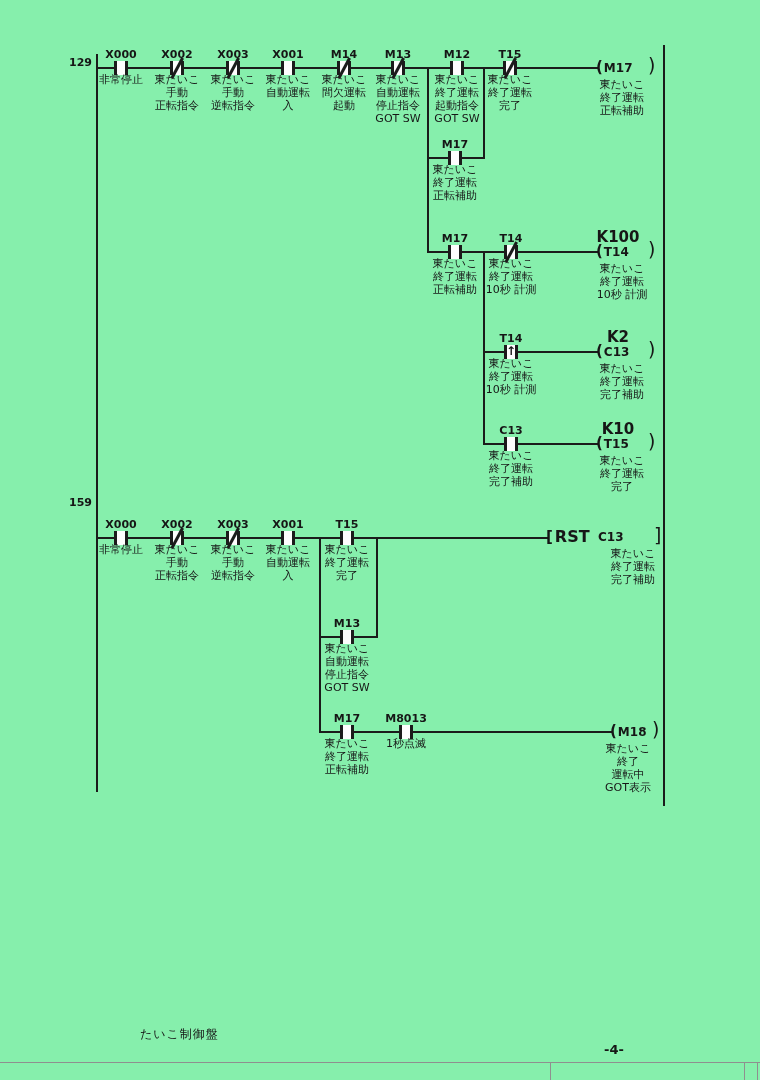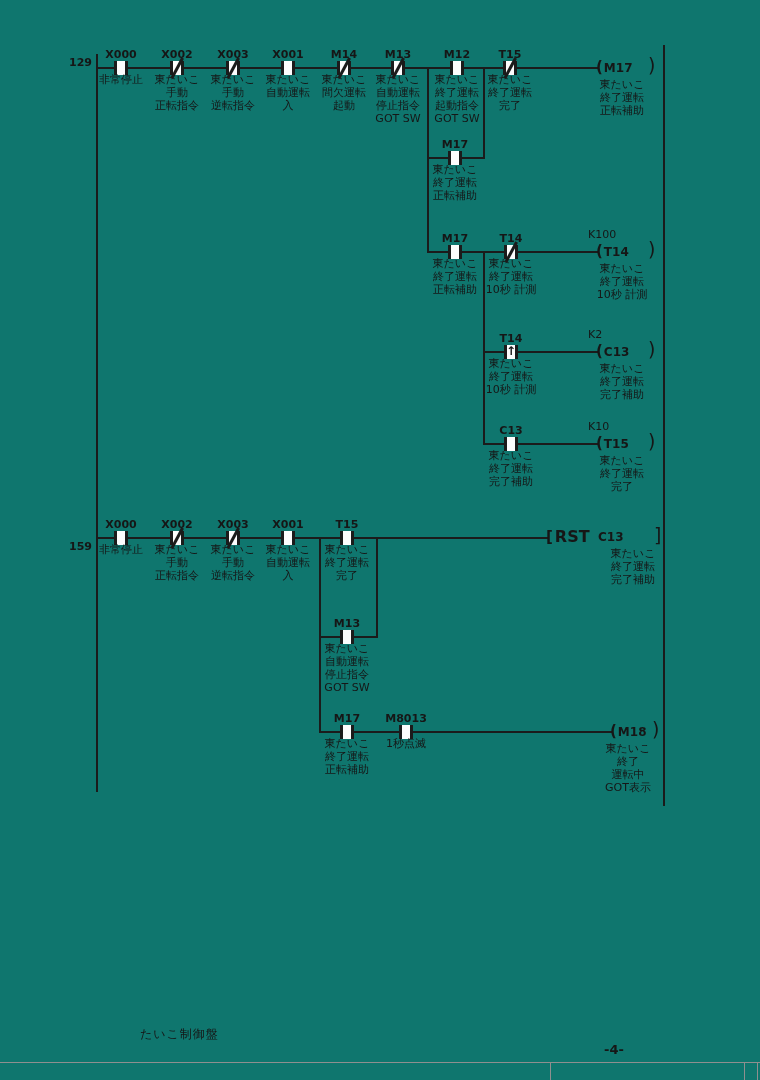--- a/index.html
+++ b/index.html
@@ -1,18 +1,18 @@
 <!DOCTYPE html>
 <html><head>
 <meta charset="utf-8">
 <style>
   * { margin:0; padding:0; box-sizing:border-box; }
   html,body { background:#e8e8e8; }
   #page {
-    position:relative; width:760px; height:1080px; background:#0f766e;
+    position:relative; width:760px; height:1080px; background:#86efac;
     overflow:hidden; font-family:"DejaVu Sans", sans-serif; color:#161616;
   }
   .wh { position:absolute; height:2px; background:#1b1b1b; }
   .wv { position:absolute; width:2px; background:#1b1b1b; }
   .rail { position:absolute; width:2px; background:#1b1b1b; }
 
   .contact { position:absolute; width:14px; height:14px; background:#fdfdfd;
     border-left:3px solid #1b1b1b; border-right:3px solid #1b1b1b; }
   .contact .dev { position:absolute; bottom:14px; left:50%; transform:translateX(-50%);
     font-size:11px; font-weight:600; white-space:nowrap; }
@@ -20,22 +20,22 @@
     font-size:11px; line-height:13px; text-align:center; white-space:pre; width:max-content; }
   .nc .slash { position:absolute; left:50%; top:50%; width:23px; height:2.5px;
     background:#1b1b1b; transform:translate(-50%,-50%) rotate(-62deg); }
   .pulse .arrow { position:absolute; left:50%; top:50%; transform:translate(-50%,-58%);
     font-size:12px; font-weight:700; line-height:1; }
 
   .coil { position:absolute; }
   .coil .cdev { position:absolute; left:0; top:0; transform:translateY(-56%);
     font-size:12px; font-weight:600; white-space:nowrap; }
   .coil .cdev::before { content:"("; font-size:15px; margin-right:1px; }
-  .coil .kval { position:absolute; left:-8px; top:-24px; width:60px; text-align:left;
-    font-size:11px; font-weight:400; }
+  .coil .kval { position:absolute; left:-8px; top:-24px; width:60px; text-align:center;
+    font-size:15px; font-weight:700; }
   .coil .cdesc { position:absolute; top:10px; left:26px; transform:translateX(-50%);
     font-size:11px; line-height:13px; text-align:center; white-space:pre; width:max-content; }
   .coil .cparen { position:absolute; left:52px; top:-12px; font-size:19px; line-height:1; }
   .coil.m18 .cdesc { left:18px; }
   .coil.m18 .cparen { left:42px; }
 
   .rstgrp { position:absolute; }
   .rstgrp .instr { position:absolute; left:0; top:0; transform:translateY(-56%);
     font-size:16px; font-weight:600; white-space:nowrap; }
   .rstgrp .instr::before { content:"["; font-size:15px; margin-right:2px; }
@@ -52,21 +52,21 @@
 </style>
 </head>
 <body>
 
 <div id="page">
 
   <div class="rail" style="left:96px;top:54px;height:738px"></div>
   <div class="rail" style="left:663px;top:45px;height:761px"></div>
 
   <div class="step" style="left:58px;top:56px">129</div>
-  <div class="step" style="left:58px;top:540px">159</div>
+  <div class="step" style="left:58px;top:496px">159</div>
 
   <div class="wh" style="left:98px;top:67px;width:500px"></div>
   <div class="wv" style="left:427px;top:68px;height:184px"></div>
   <div class="wv" style="left:483px;top:68px;height:90px"></div>
   <div class="wh" style="left:427px;top:157px;width:58px"></div>
   <div class="wh" style="left:427px;top:251px;width:171px"></div>
   <div class="wv" style="left:483px;top:252px;height:192px"></div>
   <div class="wh" style="left:483px;top:351px;width:115px"></div>
   <div class="wh" style="left:483px;top:443px;width:115px"></div>
 

